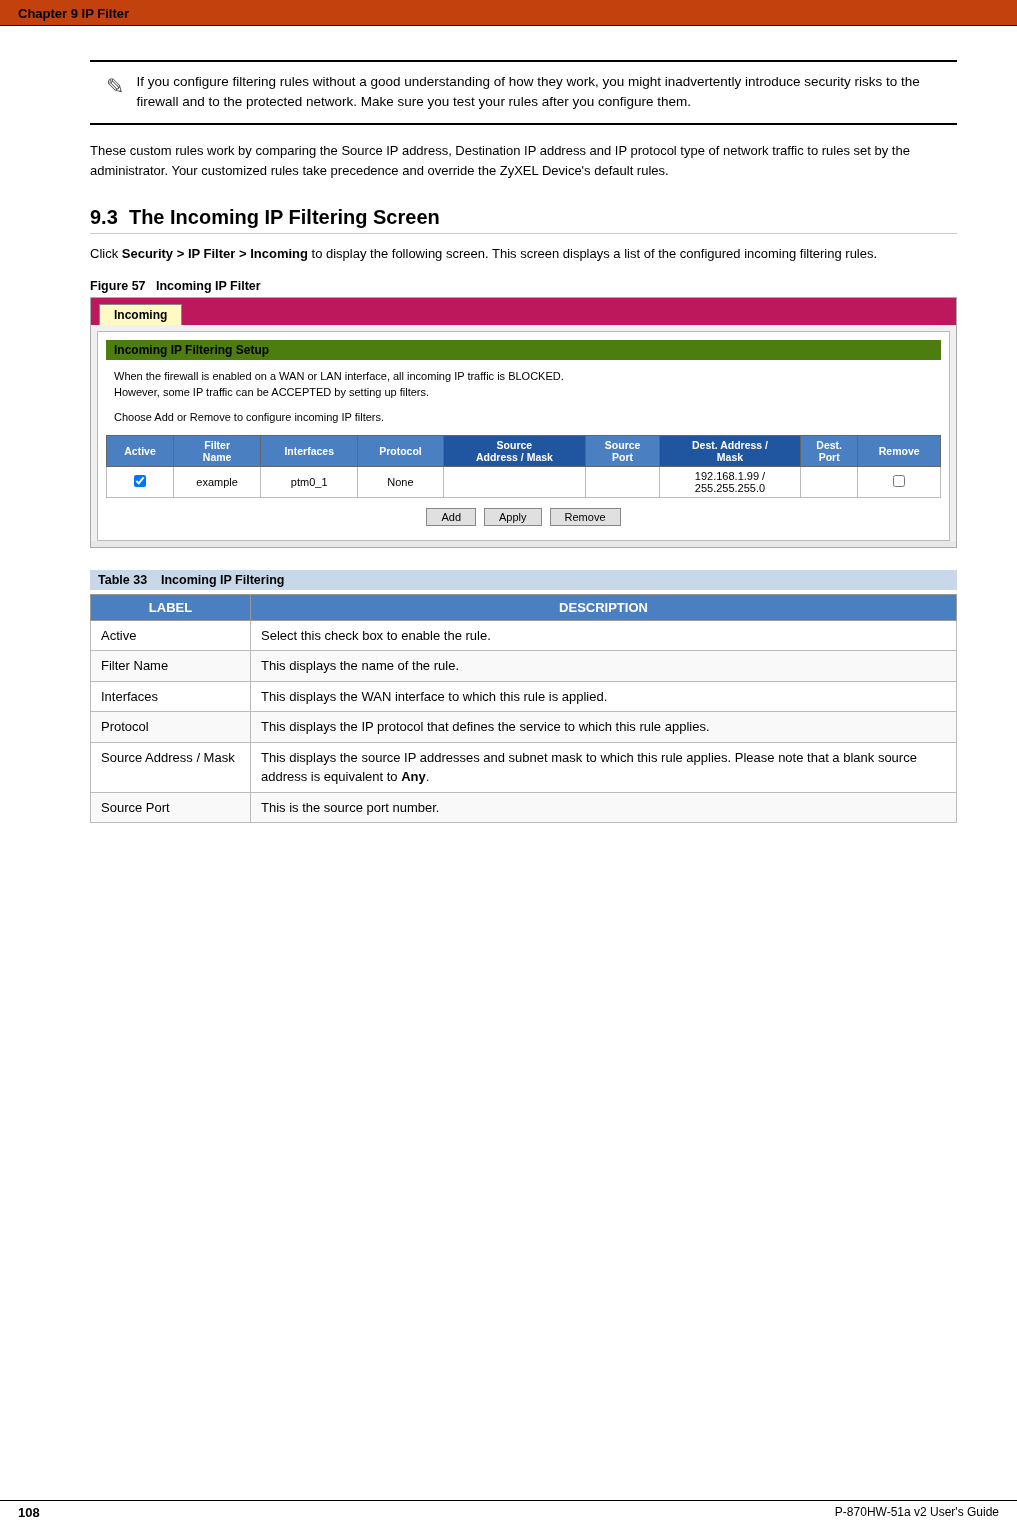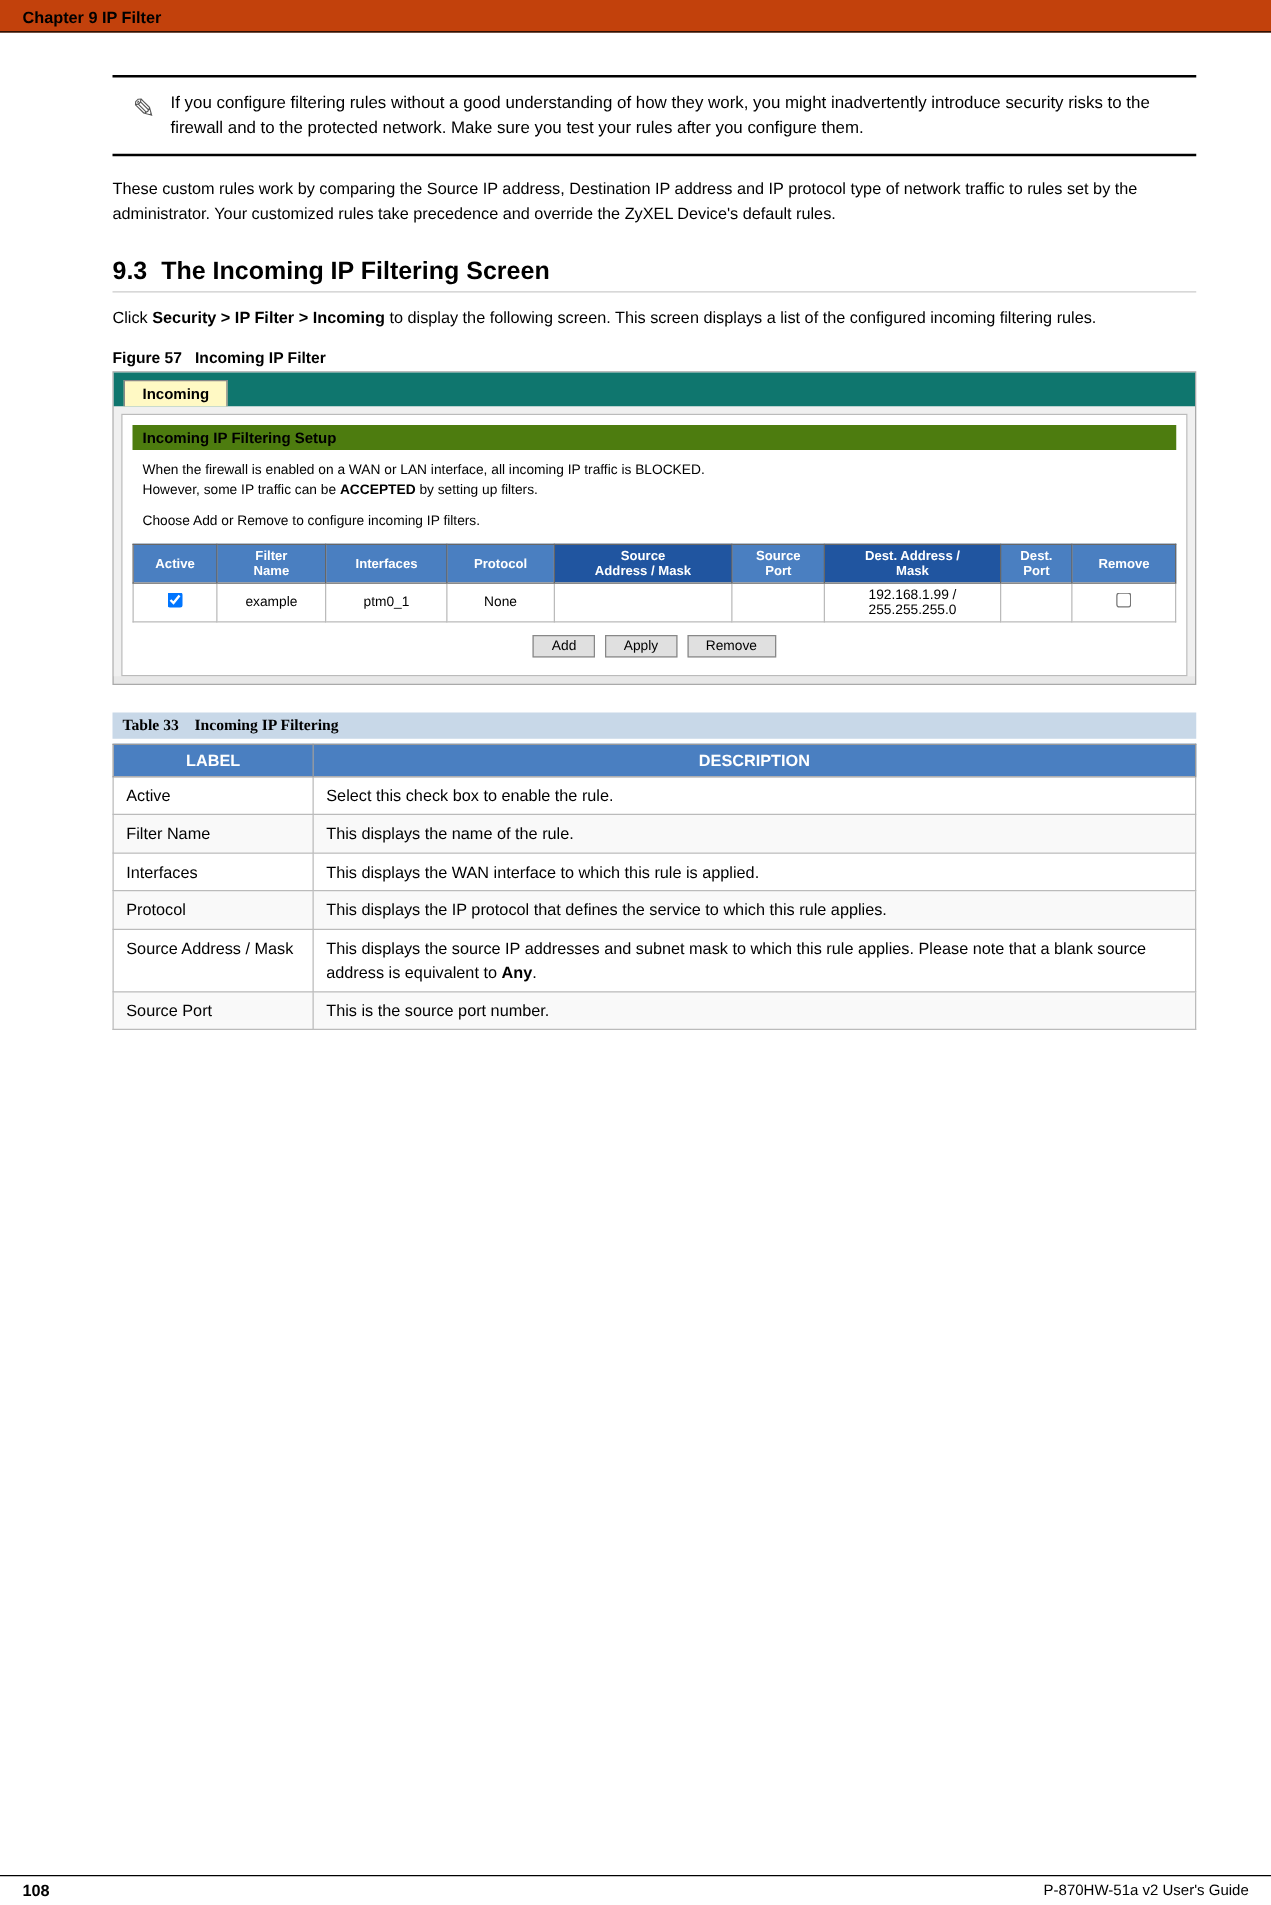--- a/index.html
+++ b/index.html
@@ -84,21 +84,21 @@
       margin-bottom: 12px;
     }
     .screenshot-inner {
       background: #f0f0f0;
       padding: 0;
     }
 
     
     .tab-bar {
       padding: 6px 8px 0 8px;
-      background: #0f766e;
+      background: #be185d;
       display: flex;
       gap: 2px;
       align-items: center;
     }
     .tab-active {
       background: #fff9c4;
       border: 1px solid #888;
       border-bottom: none;
       padding: 3px 14px;
       font-size: 12px;
@@ -120,21 +120,21 @@
       padding: 3px 8px;
       margin-bottom: 8px;
     }
     .ss-info-text {
       font-size: 11px;
       line-height: 1.5;
       padding: 0 8px;
       margin-bottom: 6px;
     }
     .ss-info-text b {
-      font-weight: bold;
+      font-weight: normal;
     }
     .ss-add-text {
       font-size: 11px;
       padding: 4px 8px;
       margin-bottom: 8px;
     }
 
     
     .filter-table {
       width: 100%;
@@ -183,21 +183,20 @@
 
     
     .table-label {
       font-size: 12.5px;
       font-weight: bold;
       margin: 10px 0 4px 0;
       background: #c8d8e8;
       padding: 3px 8px;
       display: inline-block;
       width: 100%;
-      font-family: Liberation Serif, serif;
     }
     .desc-table {
       width: 100%;
       border-collapse: collapse;
       font-size: 13px;
     }
     .desc-table th {
       background: #4a7fc1;
       color: #ffffff;
       padding: 5px 10px;

